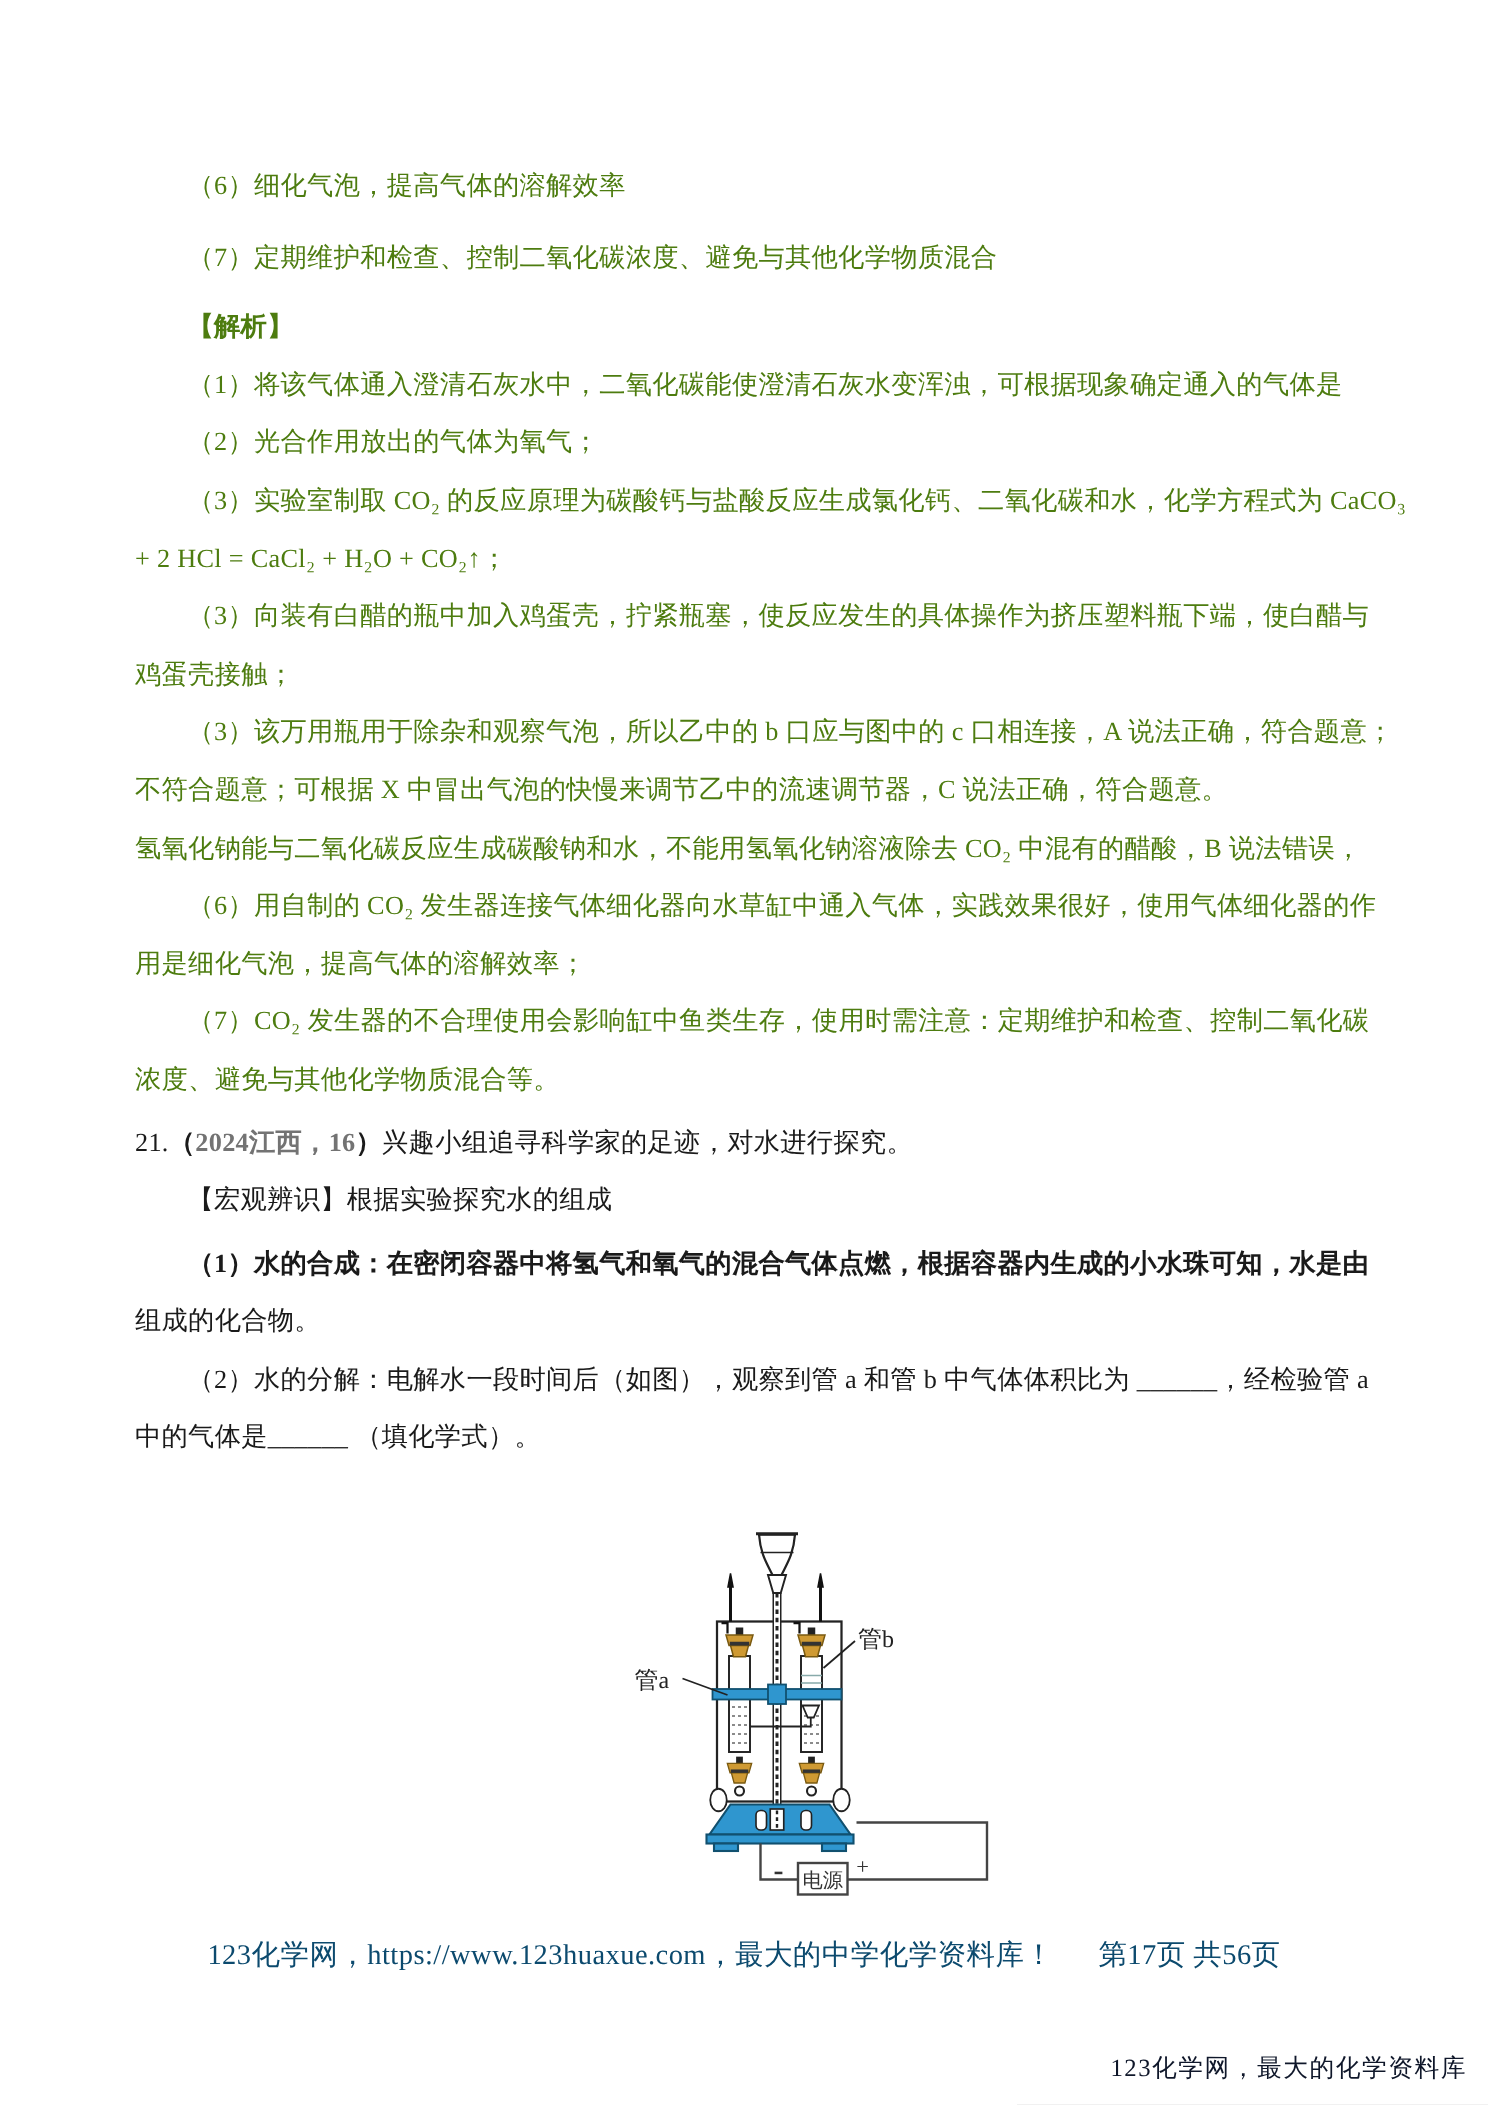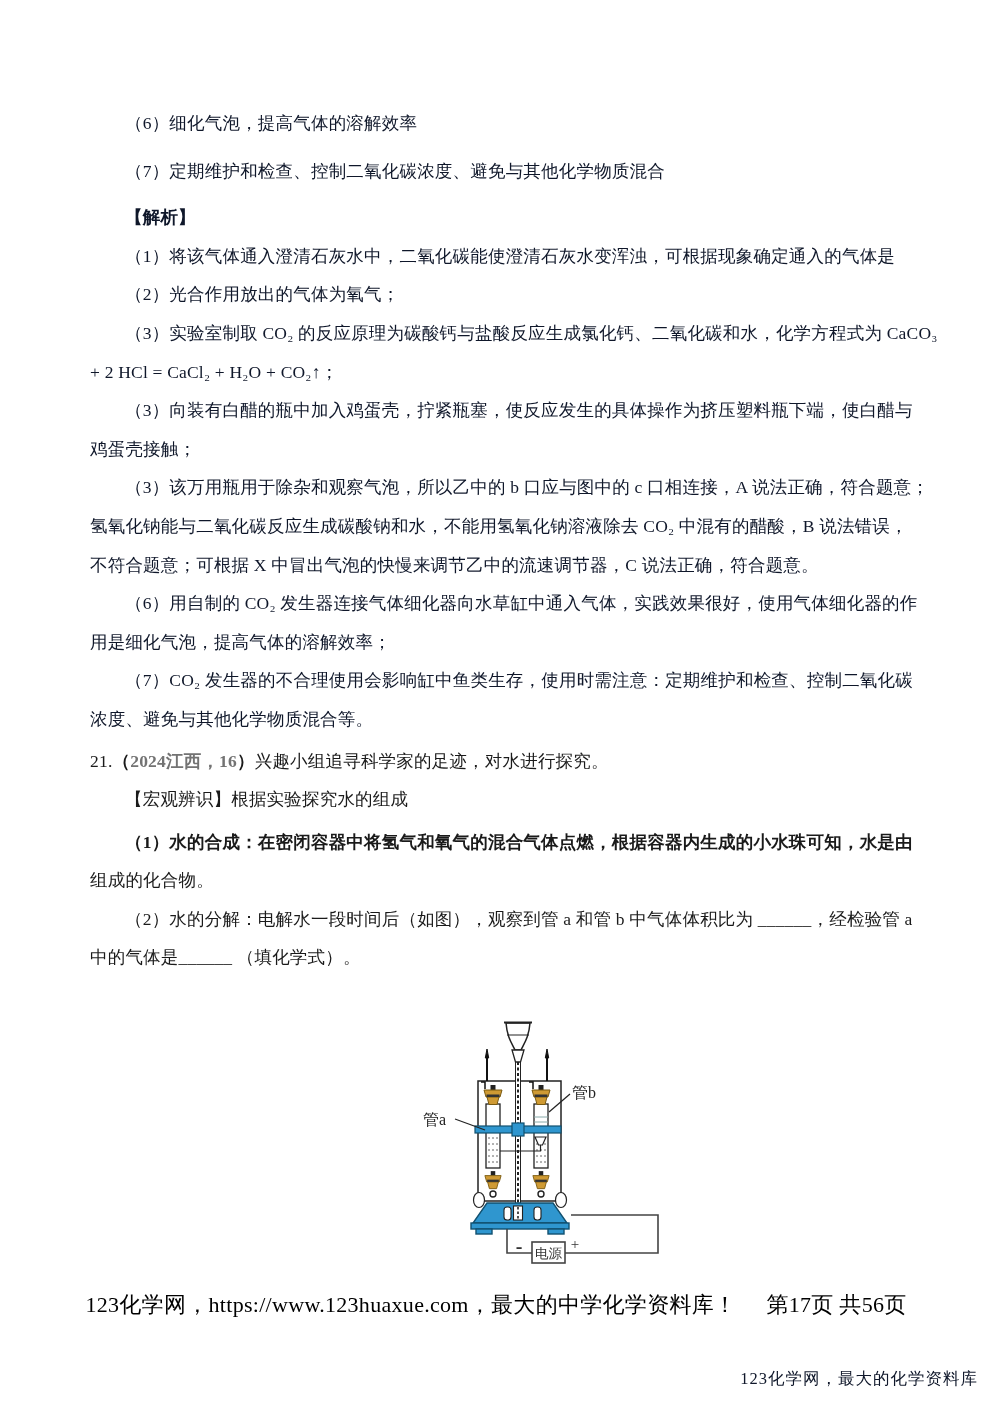--- a/index.html
+++ b/index.html
@@ -15,34 +15,34 @@
     position:absolute;left:90px;top:104px;width:820px;
   }
   .ln{
     margin:0;
     line-height:38.6px;
     font-size:17.5px;
     color:#1a1a1a;
     white-space:nowrap;
     letter-spacing:0.2px;
   }
-  .red{color:#0f172a;}
+  .red{color:#4d7c0f;}
   .ind{padding-left:35px;}
   .b{font-weight:bold;}
   .blue{color:#737373;}
   .gap9{margin-bottom:9px;}
   .gap8{margin-bottom:8px;}
   .mt3{margin-top:3px;}
   .mt4{margin-top:4px;font-weight:bold;}
   .diagram{
     position:absolute;left:415px;top:1020px;width:250px;height:255px;
   }
   .footer{
     position:absolute;left:0;top:1290px;width:100%;
-    text-align:center;font-size:22px;color:#000000;letter-spacing:0.3px;
+    text-align:center;font-size:19px;color:#0c4a6e;letter-spacing:0.3px;
   }
   .footer .pages{margin-left:30px;}
   .watermark{
     position:absolute;right:14px;top:1368px;
     font-size:16.5px;color:#0f172a;letter-spacing:1px;
   }
   svg text{font-family:"Liberation Serif","DejaVu Serif",serif;}
 </style>
 </head>
 <body>
@@ -53,22 +53,22 @@
     <p class="ln red ind gap9">（6）细化气泡，提高气体的溶解效率</p>
     <p class="ln red ind gap8">（7）定期维护和检查、控制二氧化碳浓度、避免与其他化学物质混合</p>
     <p class="ln red ind b">【解析】</p>
     <p class="ln red ind">（1）将该气体通入澄清石灰水中，二氧化碳能使澄清石灰水变浑浊，可根据现象确定通入的气体是</p>
     <p class="ln red ind">（2）光合作用放出的气体为氧气；</p>
     <p class="ln red ind">（3）实验室制取 CO₂ 的反应原理为碳酸钙与盐酸反应生成氯化钙、二氧化碳和水，化学方程式为 CaCO₃</p>
     <p class="ln red">+ 2 HCl = CaCl₂ + H₂O + CO₂↑；</p>
     <p class="ln red ind">（3）向装有白醋的瓶中加入鸡蛋壳，拧紧瓶塞，使反应发生的具体操作为挤压塑料瓶下端，使白醋与</p>
     <p class="ln red">鸡蛋壳接触；</p>
     <p class="ln red ind">（3）该万用瓶用于除杂和观察气泡，所以乙中的 b 口应与图中的 c 口相连接，A 说法正确，符合题意；</p>
+    <p class="ln red">不符合题意；可根据 X 中冒出气泡的快慢来调节乙中的流速调节器，C 说法正确，符合题意。</p>
     <p class="ln red">氢氧化钠能与二氧化碳反应生成碳酸钠和水，不能用氢氧化钠溶液除去 CO₂ 中混有的醋酸，B 说法错误，</p>
-    <p class="ln red">不符合题意；可根据 X 中冒出气泡的快慢来调节乙中的流速调节器，C 说法正确，符合题意。</p>
     <p class="ln red ind">（6）用自制的 CO₂ 发生器连接气体细化器向水草缸中通入气体，实践效果很好，使用气体细化器的作</p>
     <p class="ln red">用是细化气泡，提高气体的溶解效率；</p>
     <p class="ln red ind">（7）CO₂ 发生器的不合理使用会影响缸中鱼类生存，使用时需注意：定期维护和检查、控制二氧化碳</p>
     <p class="ln red">浓度、避免与其他化学物质混合等。</p>
 
     <p class="ln mt3">
       <span>21.</span><span class="b">（</span><span class="blue b">2024江西，16</span><span class="b">）</span><span>兴趣小组追寻科学家的足迹，对水进行探究。</span>
     </p>
     <p class="ln ind">【宏观辨识】根据实验探究水的组成</p>
     <p class="ln ind mt4">（1）水的合成：在密闭容器中将氢气和氧气的混合气体点燃，根据容器内生成的小水珠可知，水是由</p>

